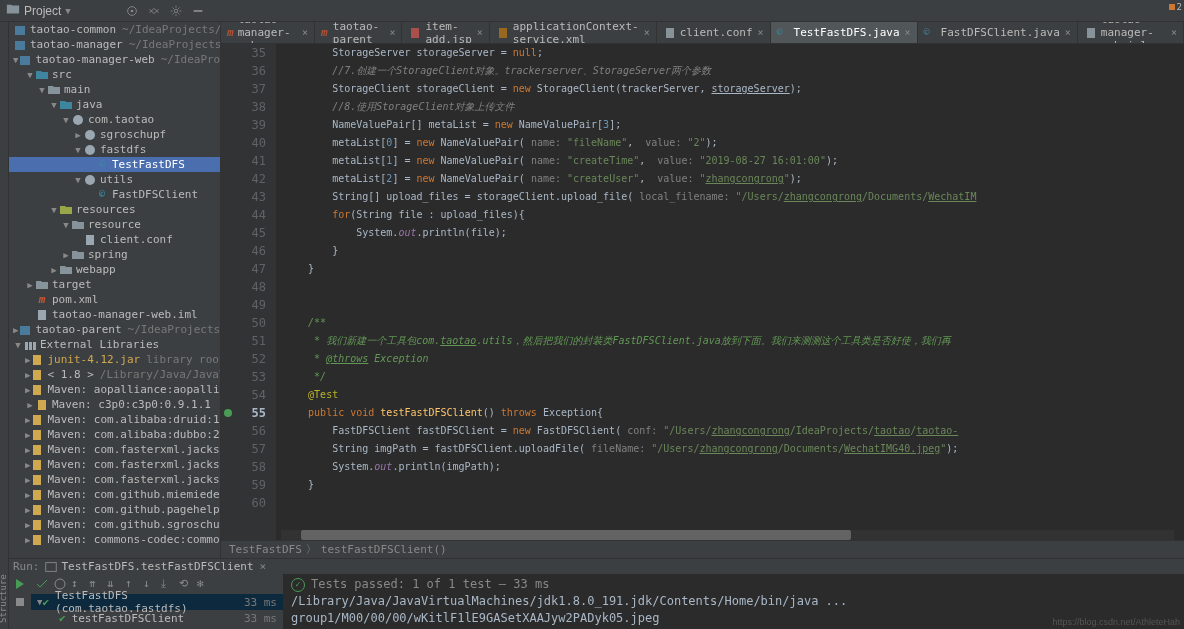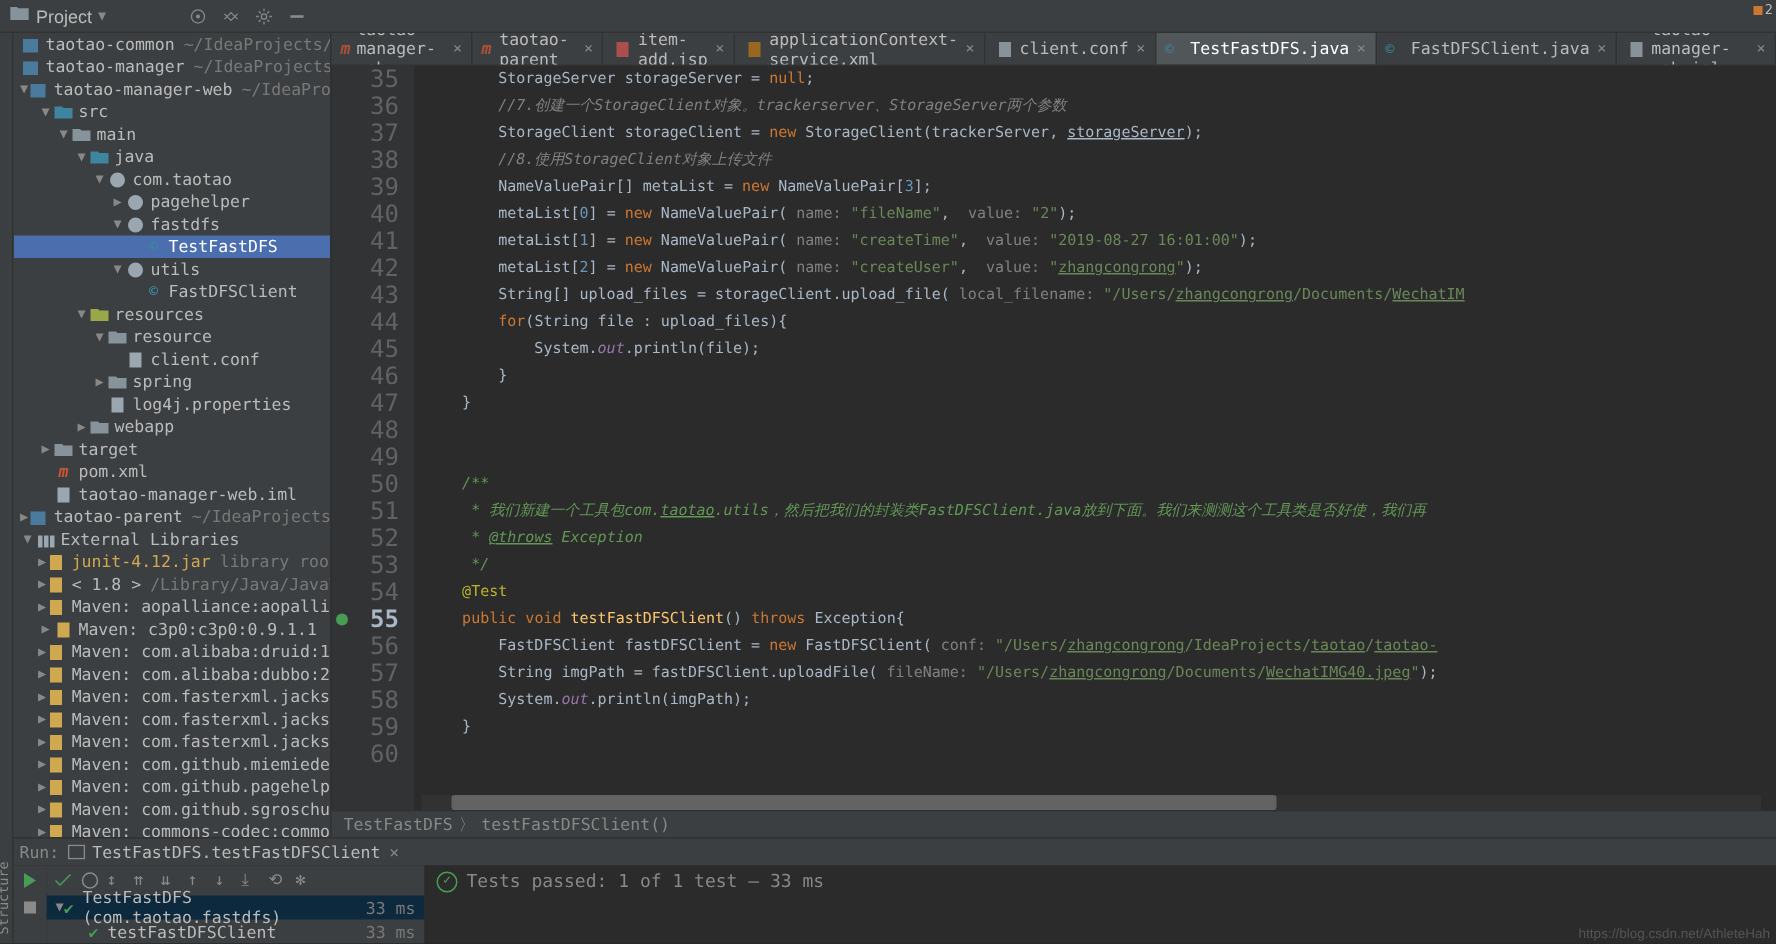--- a/index.html
+++ b/index.html
@@ -23,21 +23,21 @@
 .tree-item.sel { background:#4b6eaf; }
 .tree-item.sel .name { color:#fff; }
 .tree-item.lib .name{color:#d0a84f;}
 .editor-area { flex:1; display:flex; flex-direction:column; background:#2b2b2b; min-width:0; }
 .tabs { height:22px; background:#3c3f41; display:flex; align-items:flex-end; overflow:hidden; border-bottom:1px solid #323232; }
 .tab { height:21px; display:flex; align-items:center; padding:0 6px; font-family:sans-serif; font-size:11px; color:#bbb; border-right:1px solid #323232; cursor:pointer; }
 .tab .tic { width:13px; height:13px; margin-right:4px; opacity:.8; }
 .tab.active { background:#515658; color:#fff; }
 .tab .close { margin-left:5px; color:#888; font-size:10px; }
 .editor-body { flex:1; display:flex; overflow:hidden; position:relative; }
-.gutter { width:55px; background:#313335; text-align:right; padding-right:10px; color:#606366; font-size:16px; line-height:18px; padding-top:0; position:relative; }
+.gutter { width:55px; background:#313335; text-align:right; padding-right:10px; color:#606366; font-size:12px; line-height:18px; padding-top:0; position:relative; }
 .gutter .ln { height:18px; }
 .gutter .mark { position:absolute; left:3px; width:8px; height:8px; background:#499c54; border-radius:50%; }
 .code { flex:1; overflow:hidden; line-height:18px; font-size:10px; white-space:pre; padding-left:8px; position:relative; }
 .code .line { height:18px; }
 .c-k { color:#cc7832; } .c-s { color:#6a8759; } .c-n { color:#6897bb; } .c-f { color:#9876aa; font-style:italic; }
 .c-c { color:#808080; font-style:italic; } .c-m { color:#ffc66d; } .c-t { color:#a9b7c6; }
 .c-d { color:#629755; font-style:italic; } .c-a { color:#bbb529; } .c-p { color:#808080; }
 .c-dk { color:#629755; font-style:italic; text-decoration:underline; }
 .c-u { color:#a9b7c6; }
 .c-uu { text-decoration:underline; }
@@ -181,21 +181,21 @@
           </span>
           <span class="name">com.taotao</span>
         </div>
         <div class="tree-item" style="padding-left: 64px;">
           <span class="arrow">▶</span>
           <span class="ic">
             <svg width="14" height="14">
               <circle cx="7" cy="7" r="5" fill="#9aa7b0"></circle>
             </svg>
           </span>
-          <span class="name">pagehelper</span>
+          <span class="name">sgroschupf</span>
         </div>
         <div class="tree-item" style="padding-left: 64px;">
           <span class="arrow">▼</span>
           <span class="ic">
             <svg width="14" height="14">
               <circle cx="7" cy="7" r="5" fill="#9aa7b0"></circle>
             </svg>
           </span>
           <span class="name">fastdfs</span>
         </div>
@@ -250,29 +250,20 @@
           <span class="name">client.conf</span>
         </div>
         <div class="tree-item" style="padding-left: 52px;">
           <span class="arrow">▶</span>
           <span class="ic">
             <svg width="14" height="14">
               <path fill="#87939a" d="M1 3h5l1 1h6v7H1z"></path>
             </svg>
           </span>
           <span class="name">spring</span>
-        </div>
-        <div class="tree-item" style="padding-left: 52px;">
-          <span class="arrow"></span>
-          <span class="ic">
-            <svg width="14" height="14">
-              <rect x="3" y="2" width="8" height="10" fill="#9aa7b0"></rect>
-            </svg>
-          </span>
-          <span class="name">log4j.properties</span>
         </div>
         <div class="tree-item" style="padding-left: 40px;">
           <span class="arrow">▶</span>
           <span class="ic">
             <svg width="14" height="14">
               <path fill="#87939a" d="M1 3h5l1 1h6v7H1z"></path>
             </svg>
           </span>
           <span class="name">webapp</span>
         </div>
@@ -587,17 +578,19 @@
         <span class="ok">✔</span>
         <span class="name">testFastDFSClient</span>
         <span class="time">33 ms</span>
       </div>
     </div>
     <div class="run-output">
       <div class="pass">
         <span class="chk">✓</span>
         <span>Tests passed: 1 of 1 test – 33 ms</span>
       </div>
+      <div>/Library/Java/JavaVirtualMachines/jdk1.8.0_191.jdk/Contents/Home/bin/java ...</div>
+      <div>group1/M00/00/00/wKitlF1lE9GASetXAAJyw2PADyk05.jpeg</div>
     </div>
   </div>
 </div>
 
 <div class="watermark">https://blog.csdn.net/AthleteHah</div>
 
 </body></html>

